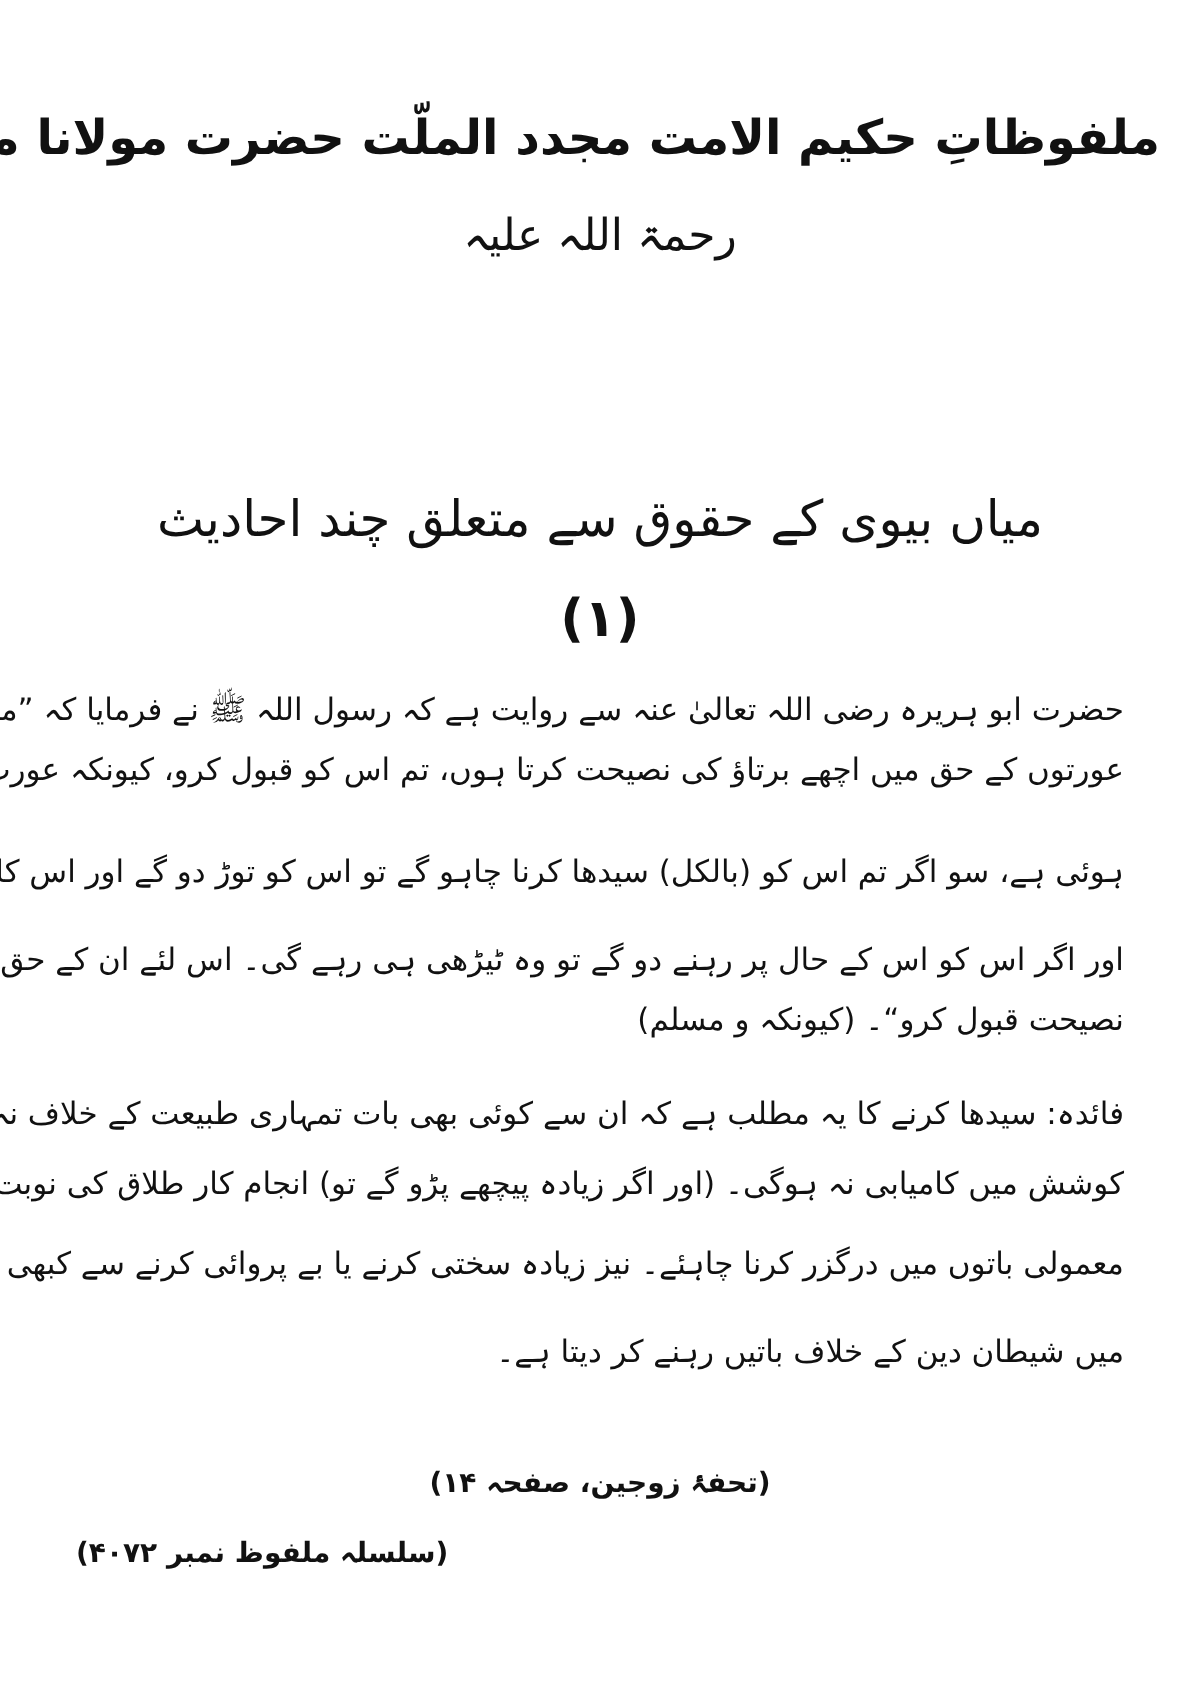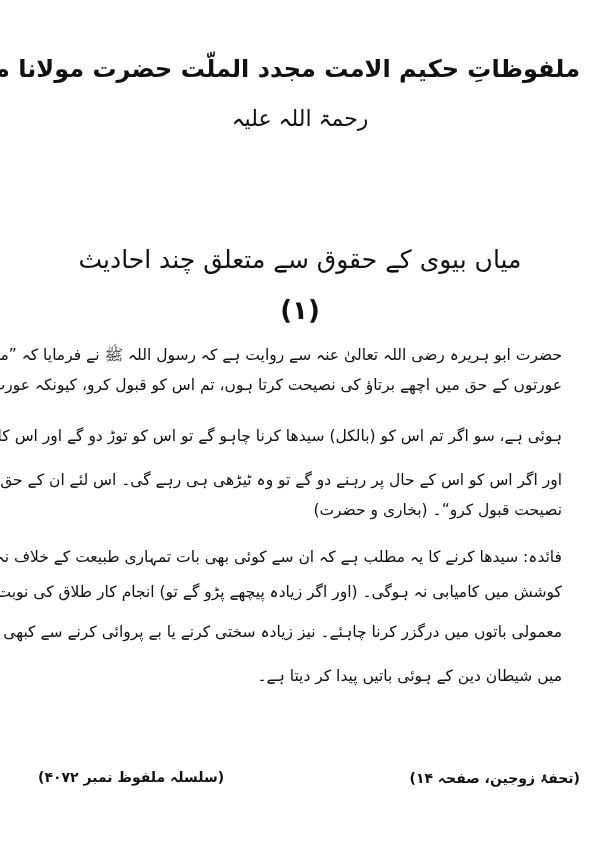--- a/index.html
+++ b/index.html
@@ -23,44 +23,44 @@
     .number {
       position: absolute; top: 292px; left: 20px; width: 560px; text-align: center;
       font-size: 26px; font-weight: bold; line-height: 36px; direction: ltr;
     }
     .line {
       position: absolute; right: 38px; font-size: 15.5px; line-height: 26px;
       white-space: nowrap; text-align: right;
     }
     .line.justify { left: 36px; }
     .citation {
-      position: absolute; top: 731px; left: 20px; width: 560px; text-align: right;
-      font-size: 14px; font-weight: bold; line-height: 22px; margin-top: 36px;
+      position: absolute; top: 731px; left: 20px; width: 560px; text-align: center;
+      font-size: 14px; font-weight: bold; line-height: 22px;
     }
     .series {
       position: absolute; top: 766px; left: 38px; font-size: 14px; font-weight: bold;
       line-height: 22px; text-align: right;
     }
   </style>
 </head>
 <body>
 
 <div class="page">
   <div class="title1">ملفوظاتِ حکیم الامت مجدد الملّت حضرت مولانا محمد اشرف علی تھانوی</div>
   <div class="title2">رحمۃ اللہ علیہ</div>
 
   <div class="heading">میاں بیوی کے حقوق سے متعلق چند احادیث</div>
   <div class="number">(۱)</div>
 
   <div class="line" style="top:342px;">حضرت ابو ہریرہ رضی اللہ تعالیٰ عنہ سے روایت ہے کہ رسول اللہ ﷺ نے فرمایا کہ ”میں تم کو</div>
   <div class="line justify" style="top:372px;">عورتوں کے حق میں اچھے برتاؤ کی نصیحت کرتا ہوں، تم اس کو قبول کرو، کیونکہ عورت ٹیڑھی پسلی سے پیدا</div>
   <div class="line justify" style="top:423px;">ہوئی ہے، سو اگر تم اس کو (بالکل) سیدھا کرنا چاہو گے تو اس کو توڑ دو گے اور اس کا توڑنا طلاق دینا ہے</div>
   <div class="line justify" style="top:467px;">اور اگر اس کو اس کے حال پر رہنے دو گے تو وہ ٹیڑھی ہی رہے گی۔ اس لئے ان کے حق میں اچھے برتاؤ کی</div>
-  <div class="line" style="top:497px;">نصیحت قبول کرو“۔ (بخاری و حضرت)</div>
+  <div class="line" style="top:497px;">نصیحت قبول کرو“۔ (کیونکہ و مسلم)</div>
 
   <div class="line justify" style="top:544px;">فائدہ: سیدھا کرنے کا یہ مطلب ہے کہ ان سے کوئی بھی بات تمہاری طبیعت کے خلاف نہ ہو تو اس</div>
   <div class="line justify" style="top:579px;">کوشش میں کامیابی نہ ہوگی۔ (اور اگر زیادہ پیچھے پڑو گے تو) انجام کار طلاق کی نوبت آئے گی۔ اس لئے</div>
   <div class="line justify" style="top:619px;">معمولی باتوں میں درگزر کرنا چاہئے۔ نیز زیادہ سختی کرنے یا بے پروائی کرنے سے کبھی عورت کے دل</div>
-  <div class="line" style="top:663px;">میں شیطان دین کے ہوئی باتیں پیدا کر دیتا ہے۔</div>
+  <div class="line" style="top:663px;">میں شیطان دین کے خلاف باتیں رہنے کر دیتا ہے۔</div>
 
   <div class="citation">(تحفۂ زوجین، صفحہ ۱۴)</div>
   <div class="series">(سلسلہ ملفوظ نمبر ۴۰۷۲)</div>
 </div>
 
 </body></html>

